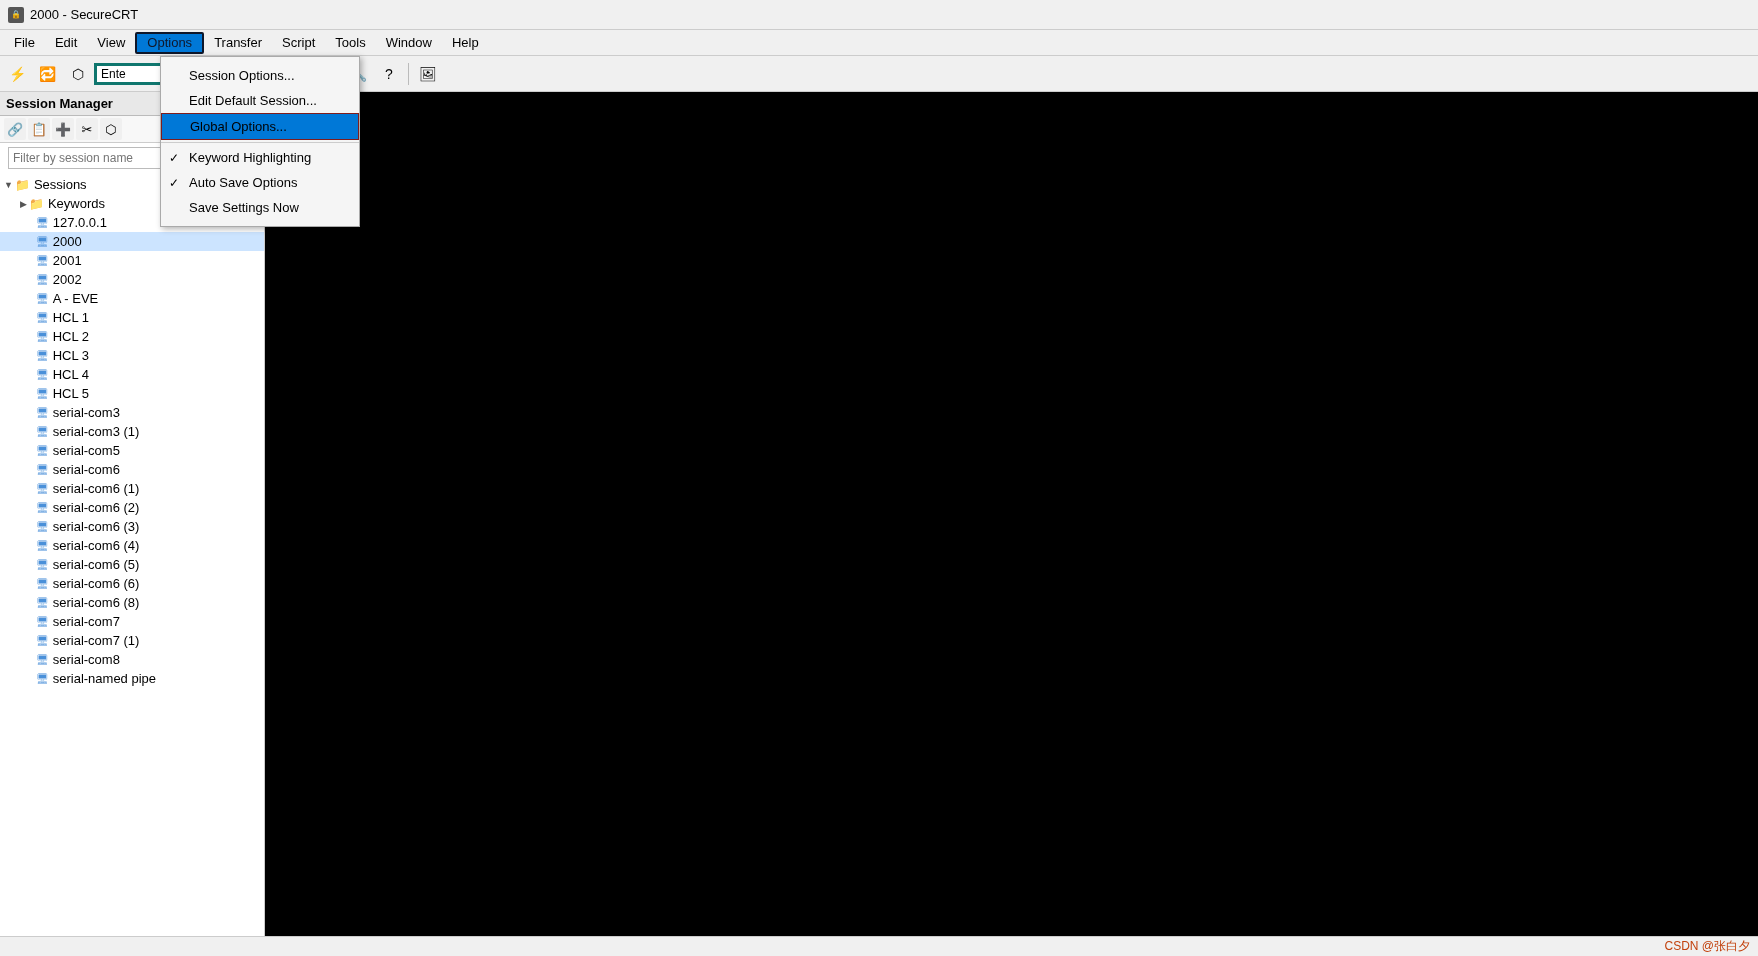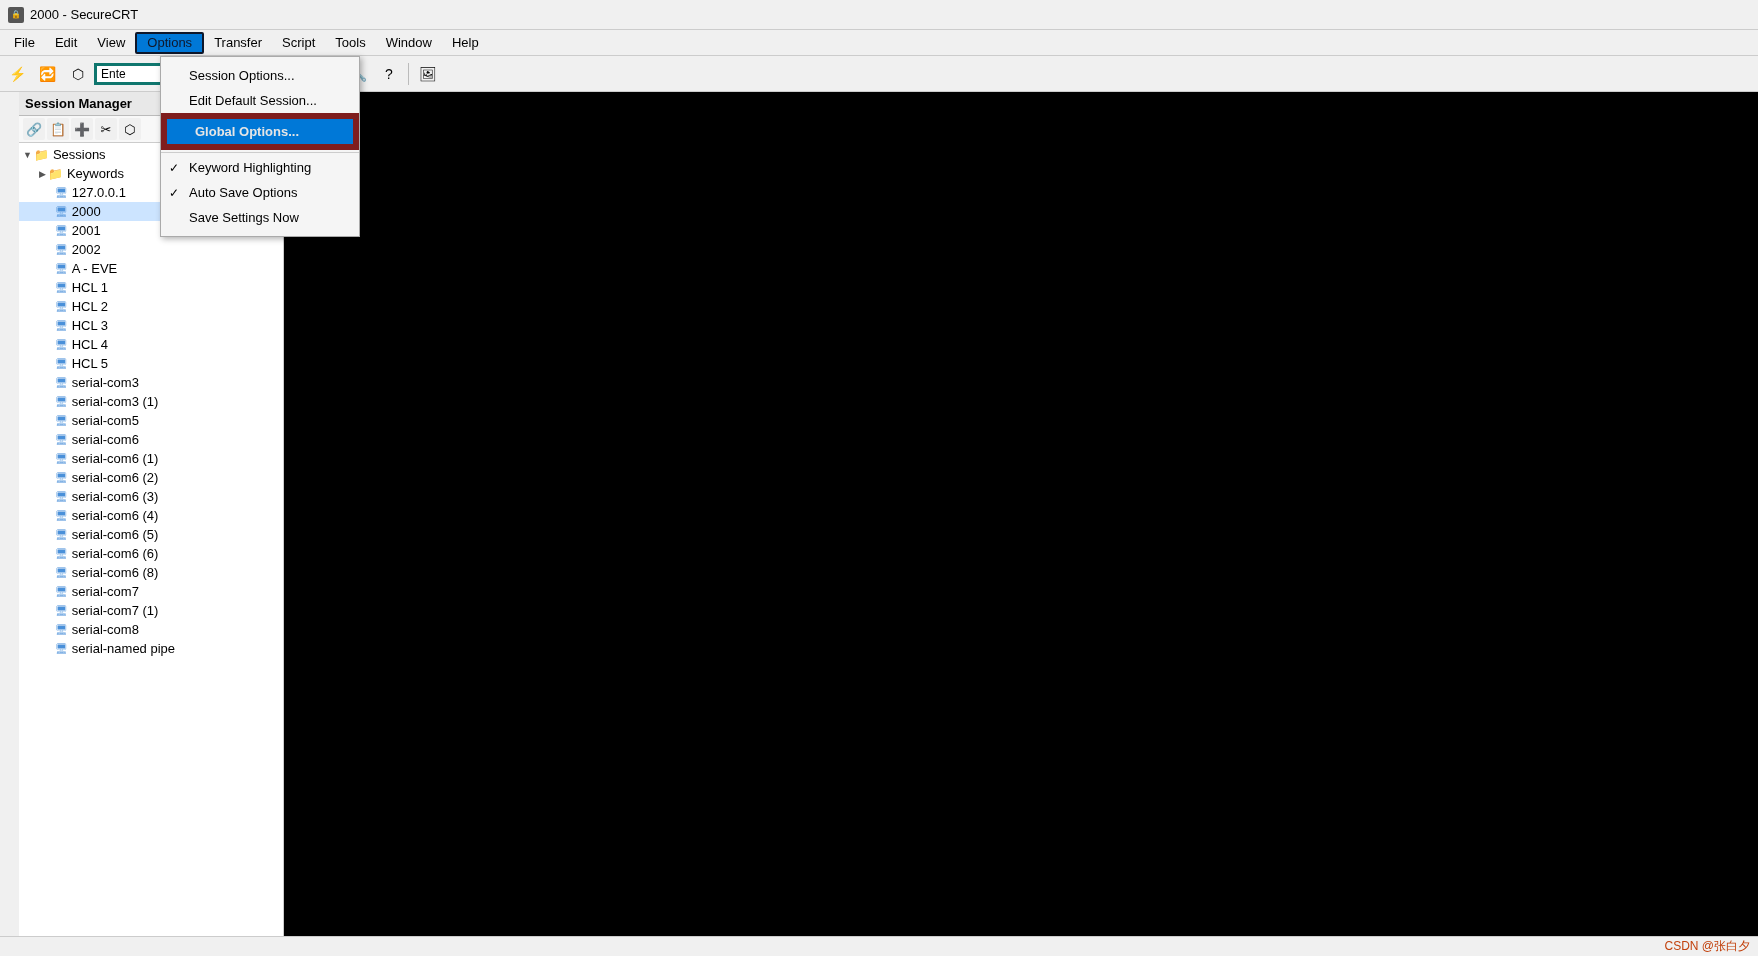--- a/index.html
+++ b/index.html
@@ -102,21 +102,20 @@
     }
 
     
     .session-panel {
       width: 265px;
       background: white;
       border-right: 1px solid #ccc;
       display: flex;
       flex-direction: column;
       flex-shrink: 0;
-      margin-left: 19px;
     }
     .session-panel-header {
       background: #e8e8e8;
       padding: 4px 6px;
       font-weight: bold;
       font-size: 13px;
       border-bottom: 1px solid #bbb;
     }
     .session-panel-toolbar {
       display: flex;
@@ -193,23 +192,22 @@
       padding: 5px 28px 5px 28px;
       cursor: pointer;
       font-size: 13px;
       display: flex;
       align-items: center;
       position: relative;
       white-space: nowrap;
     }
     .dropdown-item.highlighted {
       background: #0078d7;
-      color: #e5e5e5;
-      border: 6px solid #7f1d1d;
-      font-weight: bold;
+      color: #000000;
+      border: 1px solid #7f1d1d;
     }
     .dropdown-item .check-mark {
       position: absolute;
       left: 8px;
       font-size: 12px;
     }
     .dropdown-separator {
       height: 1px;
       background: #ccc;
       margin: 2px 0;
@@ -276,20 +274,23 @@
     <div class="session-panel-header">
       <span>Session Manager</span>
     </div>
     <div class="session-panel-toolbar">
       <button class="sm-btn" title="Connect">🔗</button>
       <button class="sm-btn" title="New Session">📋</button>
       <button class="sm-btn" title="Add">➕</button>
       <button class="sm-btn" title="Delete">✂</button>
       <button class="sm-btn" title="Clone">⬡</button>
     </div>
+    <div style="padding: 0 4px;">
+      <input class="session-filter" type="text" placeholder="Filter by session name" style="">
+    </div>
     <div class="session-tree">
 
       <div class="tree-item">
         <span class="expand-arrow">▼</span>
         <span class="tree-icon folder-icon">📁</span>
         <span>Sessions</span>
       </div>
 
       <div class="tree-item" style="padding-left: 20px;">
         <span class="expand-arrow">▶</span>

